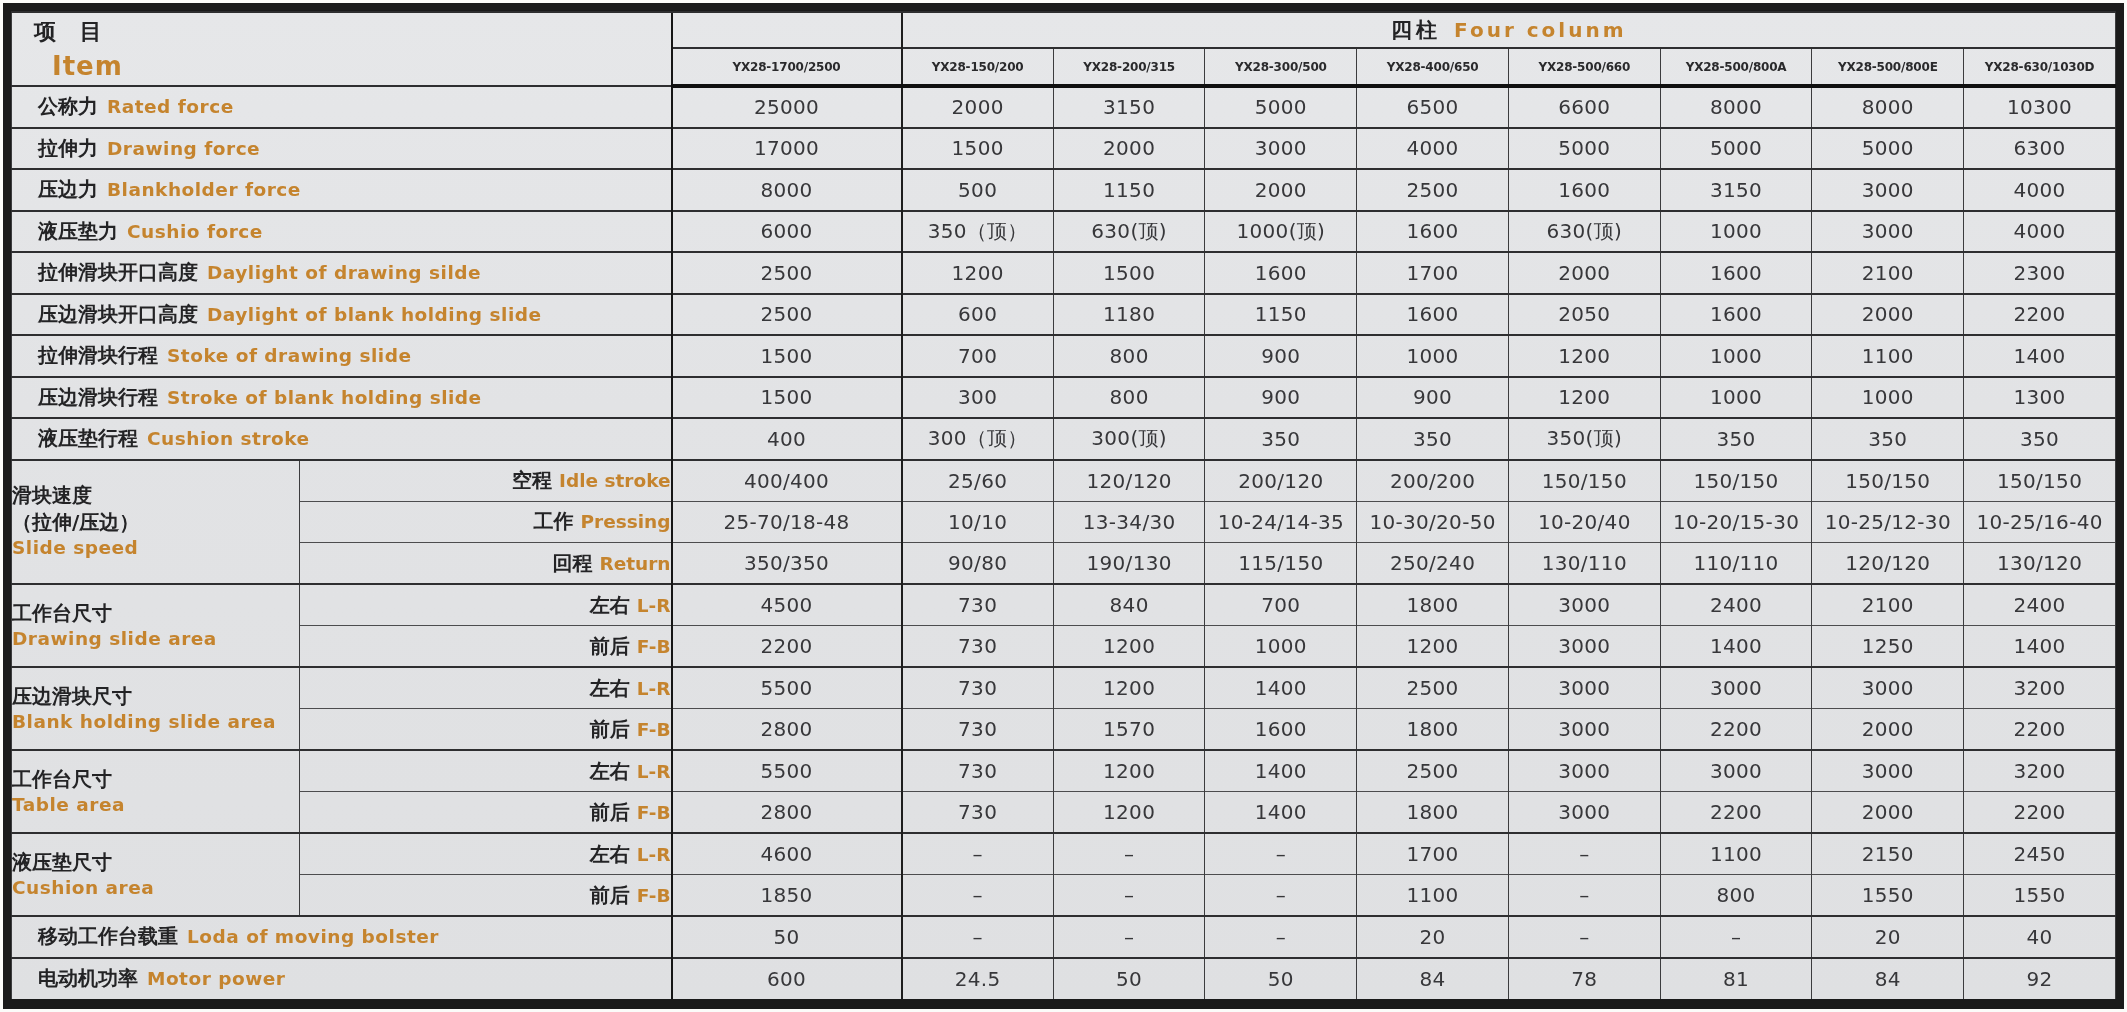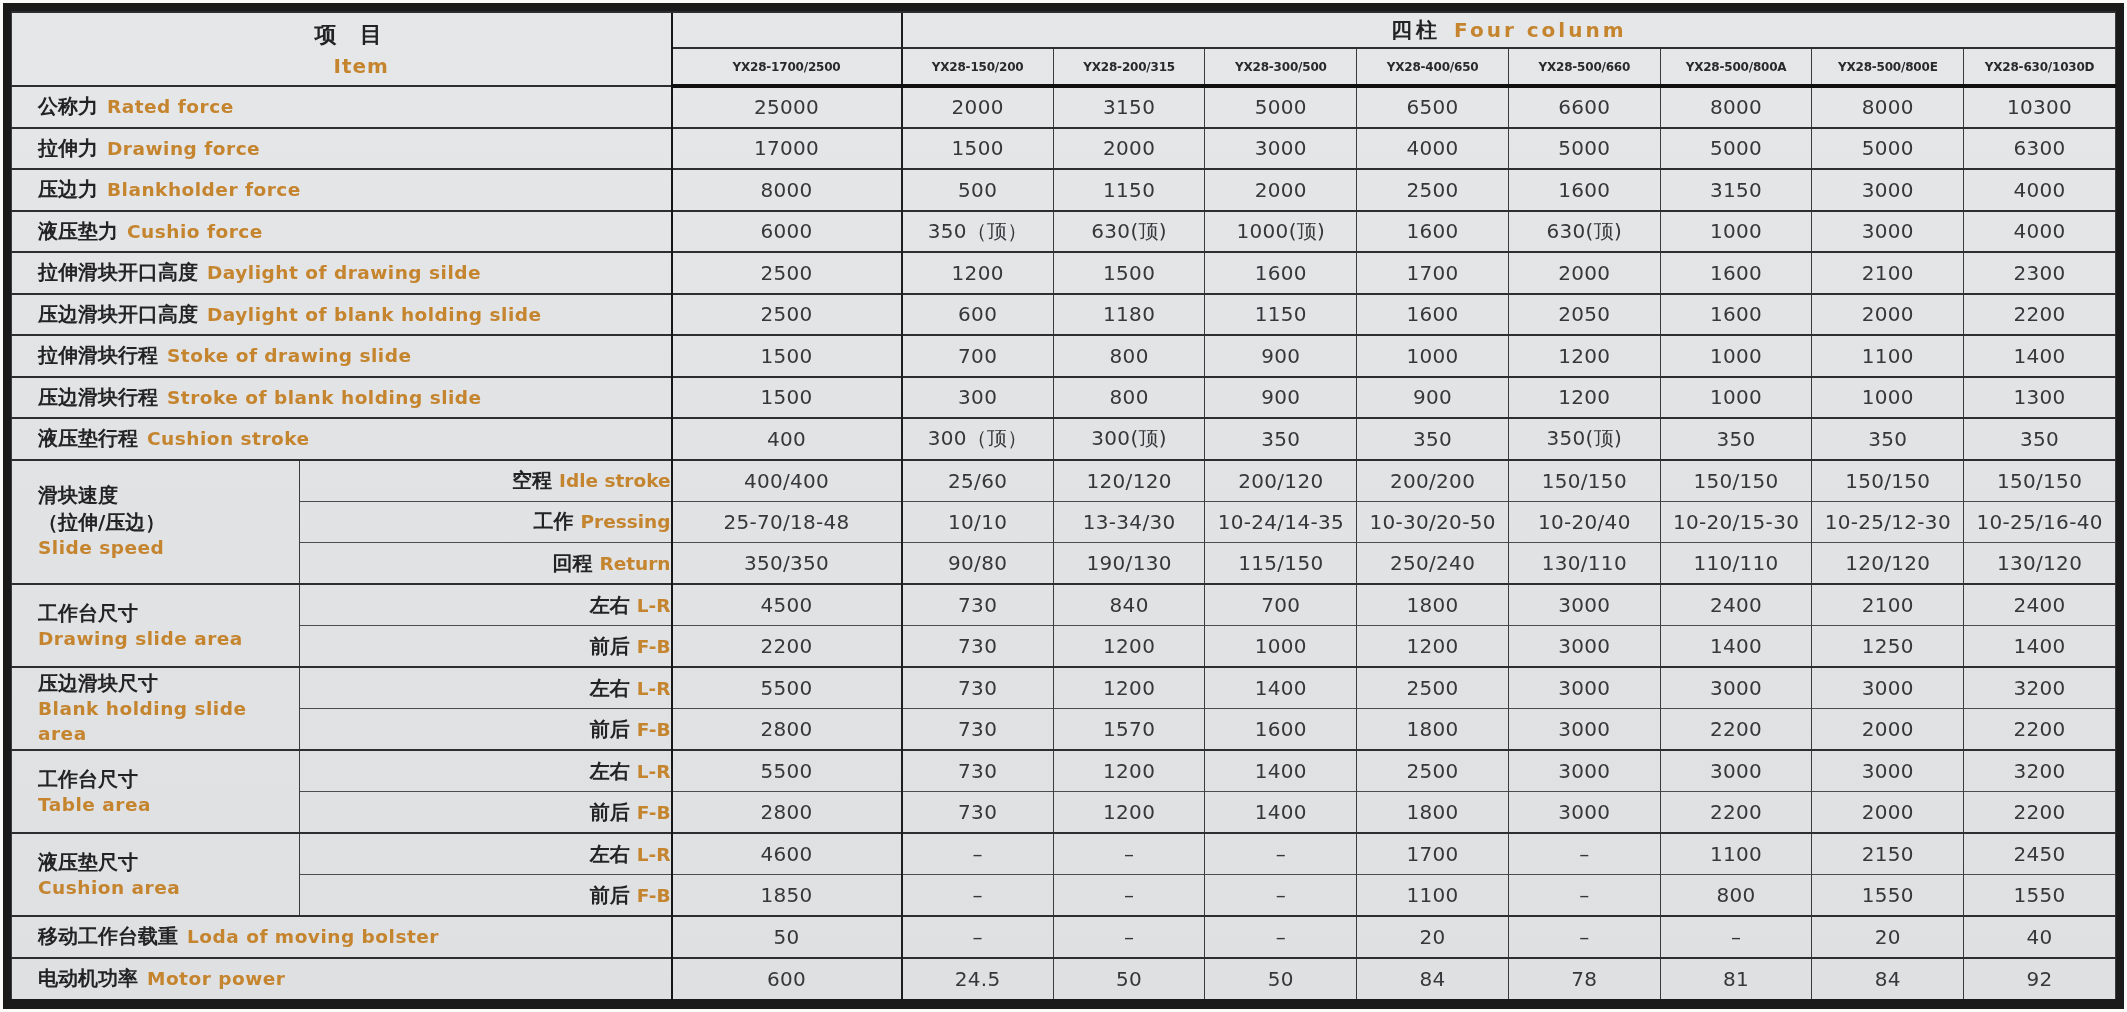--- a/index.html
+++ b/index.html
@@ -33,36 +33,36 @@
   }
   thead tr.top-row { height:36px; }
   thead tr.models { height:38px; }
   thead tr.models th { border-bottom:4px solid #101010; }
   tbody tr { height:41px; }
   tr.sub-row > th, tr.sub-row > td { border-top:1.4px solid #4c4c4e; }
 
   .zh { color:#232325; font-weight:600; }
   .en { color:#c5842e; font-weight:600; }
 
-  th.item-head { text-align:center; padding-left:22px; }
+  th.item-head { text-align:left; padding-left:22px; }
   th.item-head .zh { display:block; font-size:22px; letter-spacing:8px; }
-  th.item-head .en { display:block; font-size:20px; margin-left:18px; margin-top:4px; letter-spacing:1px; }
+  th.item-head .en { display:block; font-size:26px; margin-left:18px; margin-top:4px; letter-spacing:1px; }
 
   th.blank-head { border-bottom:1.5px solid #3c3c3e; }
   th.four-head { text-align:center; border-bottom:1.5px solid #3c3c3e; }
   th.four-head .zh { font-size:21px; letter-spacing:4px; }
   th.four-head .en { font-size:20px; letter-spacing:3px; margin-left:8px; }
 
   th.model { font-size:12px; font-weight:600; color:#2a2a2c; text-align:center; letter-spacing:-0.2px; }
 
   th.row-label { text-align:left; padding-left:26px; }
   th.row-label .zh { font-size:20px; }
   th.row-label .en { font-size:18.5px; margin-left:9px; letter-spacing:0.5px;margin-top:35px; }
 
-  th.group-label { text-align:left; padding-left:26px; }
+  th.group-label { text-align:left; }
   th.group-label .zh { display:block; font-size:20px; line-height:1.35; }
   th.group-label .en { display:block; font-size:18.5px; line-height:1.35; letter-spacing:0.5px; }
 
   th.sub-label { text-align:right; }
   th.sub-label .zh { font-size:20px; }
   th.sub-label .en { font-size:18.5px; margin-left:7px; }
 
   td.val { text-align:center; font-size:20px; color:#37373a; font-weight:500; letter-spacing:0.3px; }
   td.first-data { border-left:2.5px solid #161616; }
   th.first-data { border-left:2.5px solid #161616; }

